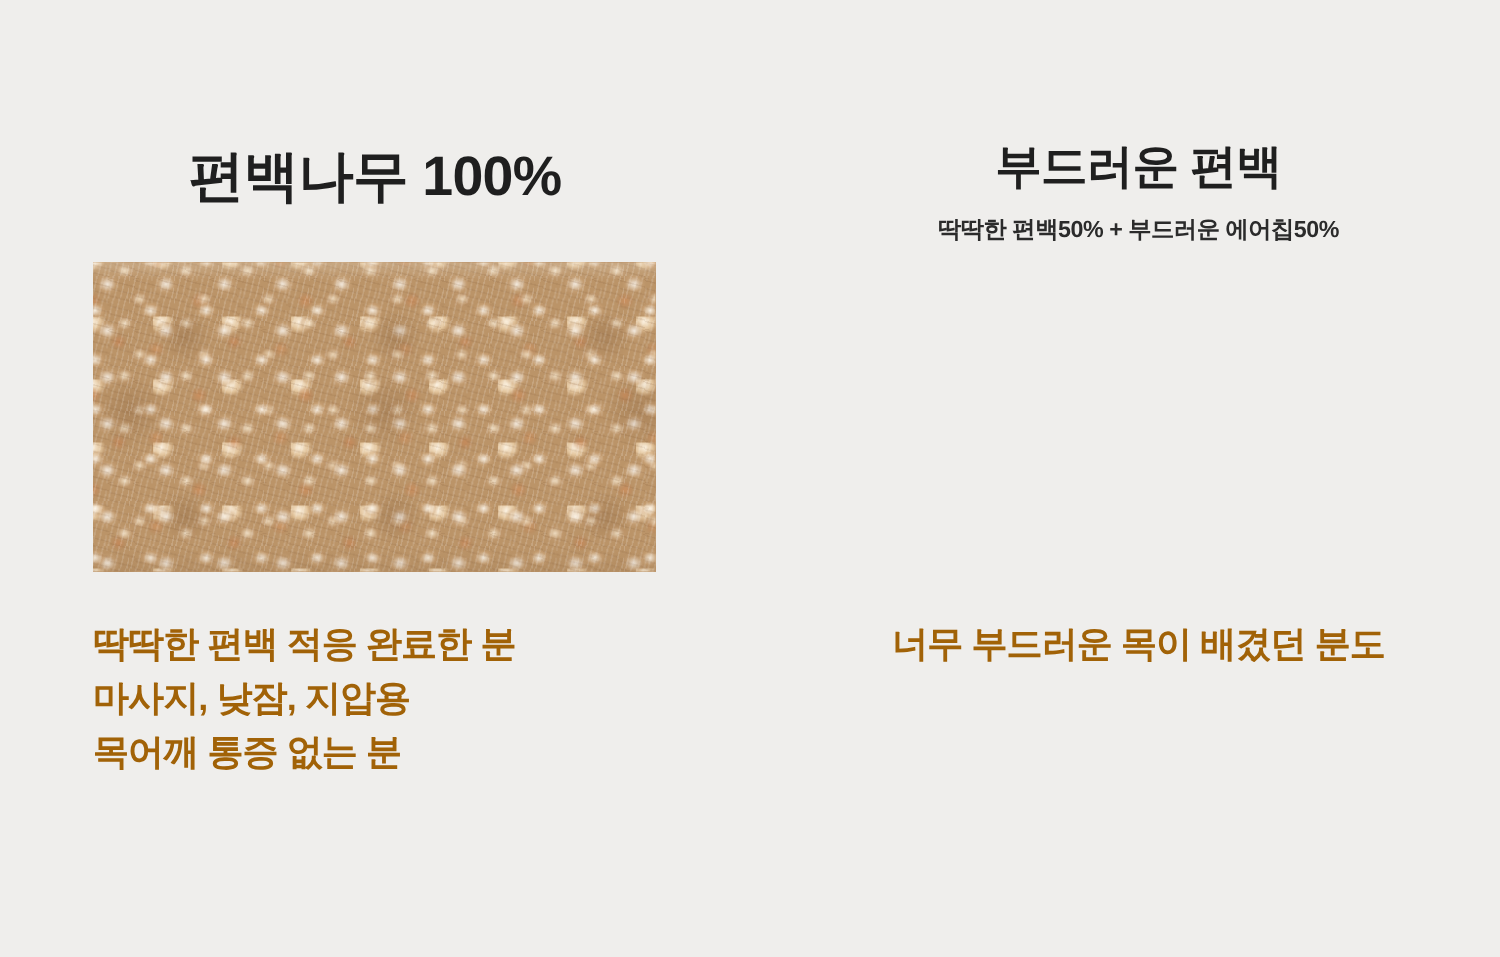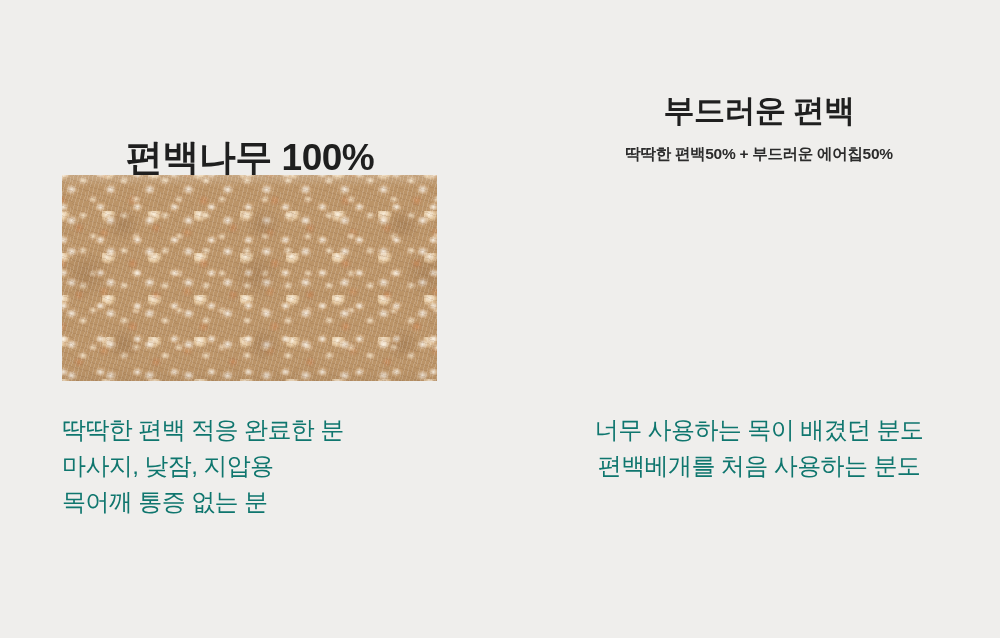--- a/index.html
+++ b/index.html
@@ -36,21 +36,20 @@
     text-align: center;
     font-weight: bold;
     color: #1f1f1f;
     letter-spacing: -0.5px;
     white-space: nowrap;
   }
   .panel-left .title {
     top: 96px;
     font-size: 37px;
     line-height: 44px;
-    margin-top: 40px;
   }
   .panel-right .title {
     top: 92px;
     font-size: 31px;
     line-height: 38px;
   }
 
   .subtitle {
     position: absolute;
     left: 0;
@@ -153,22 +152,22 @@
 
   .chips-left-shade {
     background-image:
       linear-gradient(to bottom, rgba(255,252,245,.3) 0%, rgba(255,252,245,0) 8%),
       linear-gradient(to top,    rgba(120,88,56,.16) 0%, rgba(120,88,56,0) 10%);
   }
 
   
   .body-copy {
     position: absolute;
-    font-weight: normal;
-    color: #0f766e;
+    font-weight: bold;
+    color: #a16207;
     letter-spacing: -0.6px;
     white-space: nowrap;
   }
   .panel-left .body-copy {
     left: 62px;
     top: 412px;
     font-size: 24px;
     line-height: 36px;
     text-align: left;
   }
@@ -206,19 +205,18 @@
 
   </div>
 
   <div class="panel panel-right">
 
     <div class="title">부드러운 편백</div>
 
     <div class="subtitle">딱딱한 편백50% + 부드러운 에어칩50%</div>
 
     <div class="body-copy">
-      <div>너무 사용하는 목이 배겼던 분도</div>
-      <div>편백베개를 처음 사용하는 분도</div>
+      <div>너무 부드러운 목이 배겼던 분도</div>
     </div>
 
   </div>
 
 </div>
 
 </body></html>

